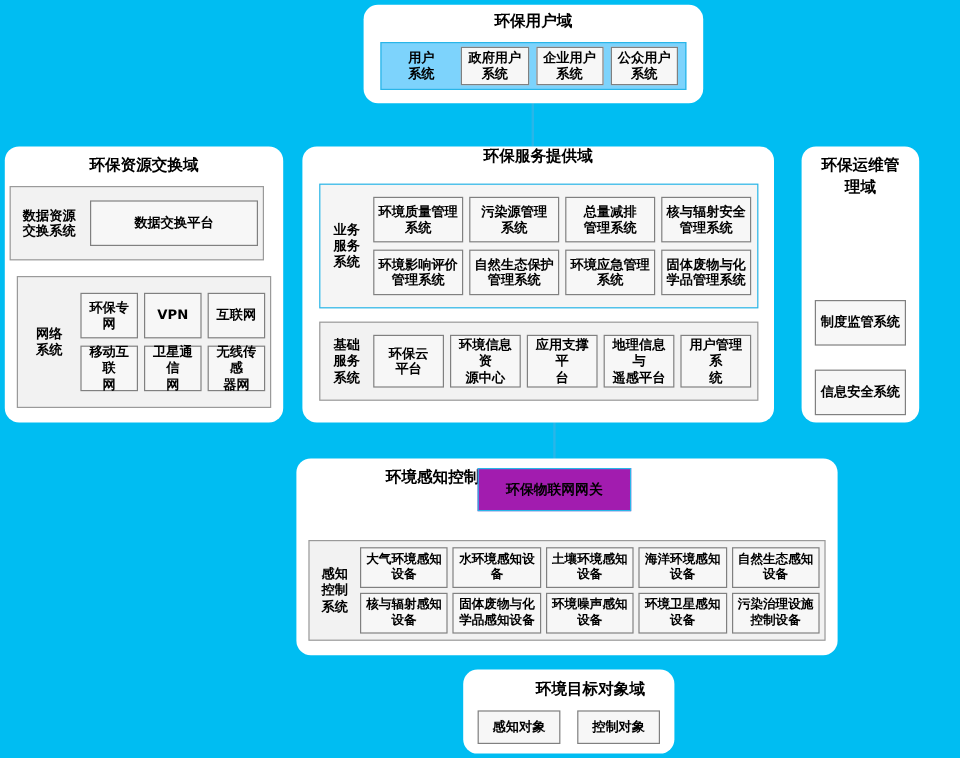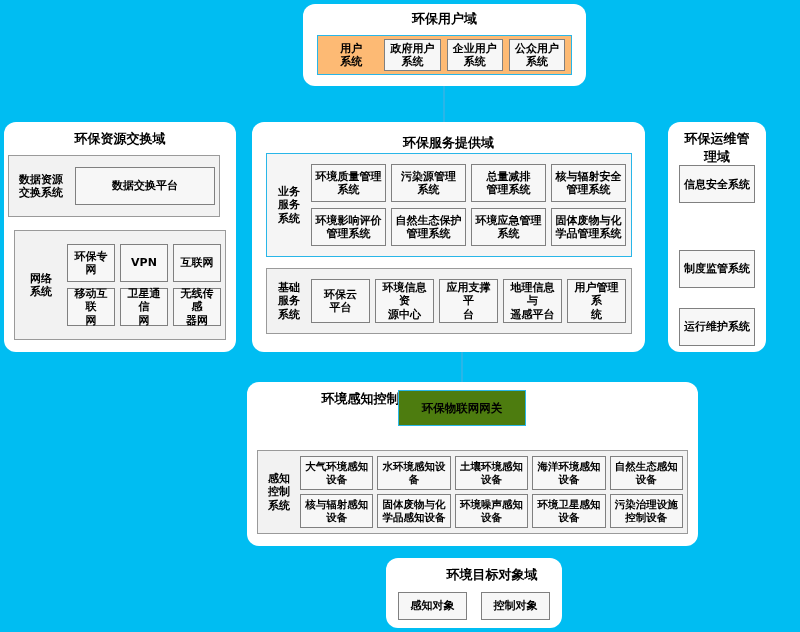--- a/index.html
+++ b/index.html
@@ -75,21 +75,21 @@
   }
   .connector.dark {
     background: #4a4a4a;
   }
 
   
   #user-domain { left: 303px; top: 4px; width: 283px; height: 82px; }
   #user-domain .panel-title { margin-top: 6px; }
   #user-domain .inner {
     position: absolute; left: 14px; top: 31px; right: 14px; height: 40px;
-    border: 1px solid #29b6e8; background: #fdba74; box-sizing: border-box;
+    border: 1px solid #29b6e8; background: #7dd3fc; box-sizing: border-box;
     display: flex; align-items: center; gap: 6px; padding: 0 6px;
   }
   #user-domain .inner .box { height: 32px; flex: 1; }
 
   
   #resource-domain { left: 4px; top: 122px; width: 232px; height: 230px; }
   #resource-domain .panel-title { margin-top: 8px; }
   #resource-domain .grp-data {
     position: absolute; left: 4px; top: 33px; width: 212px; height: 62px;
     display: flex; align-items: center; padding: 0 4px; gap: 6px;
@@ -100,21 +100,21 @@
     position: absolute; left: 10px; top: 108px; width: 212px; height: 110px;
     display: flex; align-items: center; padding: 0 4px; gap: 4px;
   }
   #resource-domain .grp-net .lbl { width: 44px; flex: none; }
   #resource-domain .grp-net .stack { flex: 1; display: flex; flex-direction: column; gap: 6px; }
   #resource-domain .grp-net .stack .row { gap: 5px; }
   #resource-domain .grp-net .stack .box { height: 38px; flex: 1; }
 
   
   #service-domain { left: 252px; top: 122px; width: 393px; height: 230px; }
-  #service-domain .panel-title { margin-top: 12px; }
+  #service-domain .panel-title { margin-top: 0; }
   #service-domain .grp-biz {
     position: absolute; left: 14px; top: 31px; width: 366px; height: 104px;
     display: flex; align-items: center; padding: 0 5px; gap: 5px;
   }
   #service-domain .grp-biz .lbl { width: 34px; flex: none; }
   #service-domain .grp-biz .stack { flex: 1; display: flex; flex-direction: column; gap: 6px; }
   #service-domain .grp-biz .stack .row { gap: 5px; }
   #service-domain .grp-biz .stack .box { height: 38px; flex: 1; }
   #service-domain .grp-base {
     position: absolute; left: 14px; top: 146px; width: 366px; height: 66px;
@@ -134,21 +134,21 @@
   #ops-domain .box:nth-of-type(2) { top: 128px; }
   #ops-domain .box:nth-of-type(3) { top: 186px; }
 
   
   #sensing-domain { left: 247px; top: 382px; width: 451px; height: 164px; }
   #sensing-domain .panel-title {
     position: absolute; left: 30px; top: 8px; width: 180px; text-align: center;
   }
   #sensing-gateway {
     position: absolute; left: 398px; top: 390px; width: 128px; height: 36px;
-    border: 1px solid #29b6e8; background: #4d7c0f; box-sizing: border-box;
+    border: 1px solid #29b6e8; background: #a21caf; box-sizing: border-box;
     display: flex; align-items: center; justify-content: center;
     font-size: 11.5px; font-weight: bold; color: #000; z-index: 5;
   }
   #sensing-domain .grp-sense {
     position: absolute; left: 10px; top: 68px; width: 431px; height: 84px;
     display: flex; align-items: center; padding: 0 4px; gap: 4px;
   }
   #sensing-domain .grp-sense .lbl { width: 34px; flex: none; }
   #sensing-domain .grp-sense .stack { flex: 1; display: flex; flex-direction: column; gap: 4px; }
   #sensing-domain .grp-sense .stack .row { gap: 4px; }
@@ -234,21 +234,20 @@
       <div class="box">应用支撑平<br>台</div>
       <div class="box">地理信息与<br>遥感平台</div>
       <div class="box">用户管理系<br>统</div>
     </div>
   </div>
 </div>
 
 <div class="panel" id="ops-domain">
   <div class="panel-title">环保运维管<br>理域</div>
   <div class="box">制度监管系统</div>
-  <div class="box">运行维护系统</div>
   <div class="box">信息安全系统</div>
 </div>
 
 <div class="panel" id="sensing-domain">
   <div class="panel-title">环境感知控制域</div>
 
   <div class="group grp-sense">
     <div class="group-label lbl">感知<br>控制<br>系统</div>
     <div class="stack">
       <div class="row">

